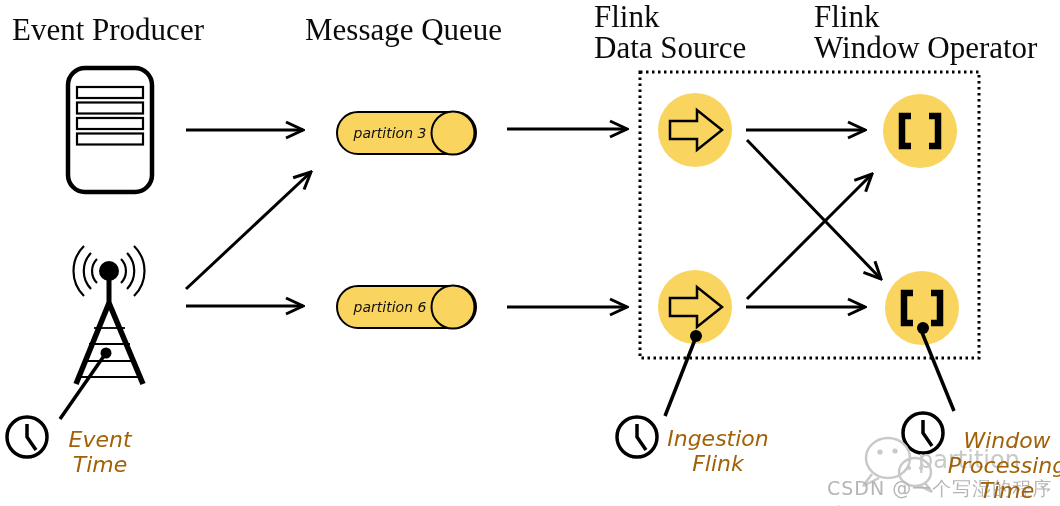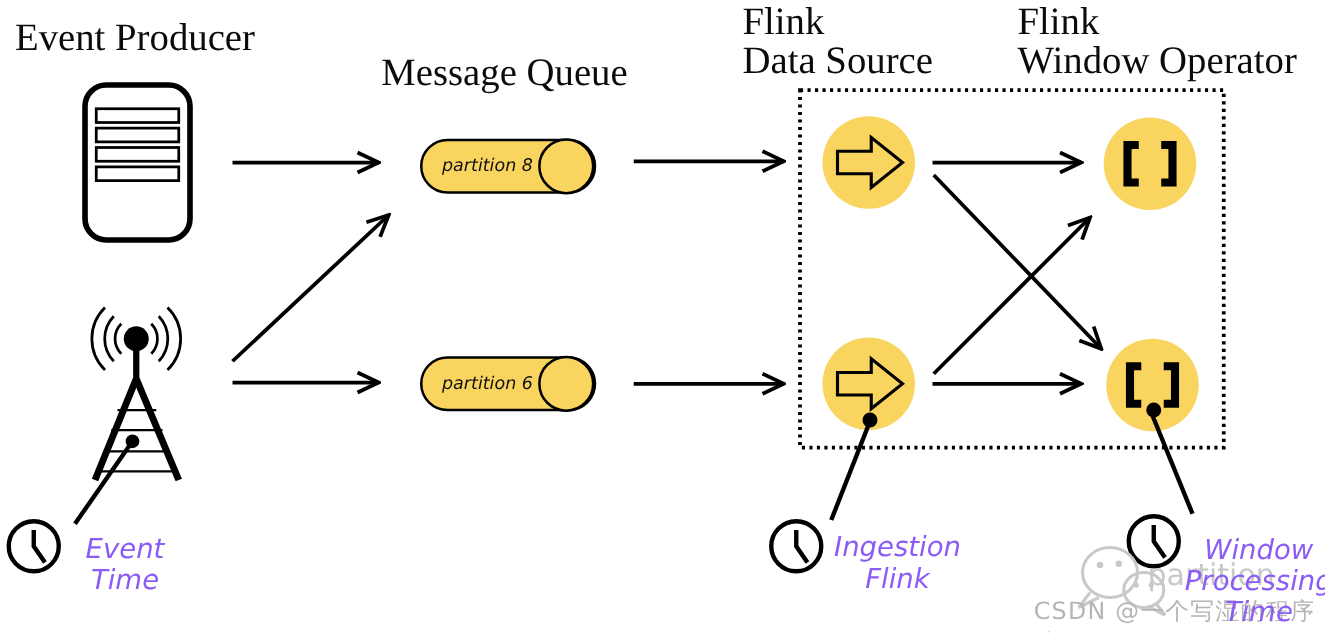--- a/index.html
+++ b/index.html
@@ -1,21 +1,21 @@
 <!DOCTYPE html>
 <html><head>
 <meta charset="utf-8">
 <style>
   html,body{margin:0;padding:0;background:#fff;}
   #stage{position:relative;width:1060px;height:506px;background:#ffffff;overflow:hidden;
          font-family:"DejaVu Sans","Liberation Sans",sans-serif;color:#000;}
   #diagram-svg{position:absolute;left:0;top:0;}
   .txt{position:absolute;white-space:pre-line;}
   .hdr{font-size:31px;line-height:31px;text-align:left;color:#0b0b0b;font-family:Liberation Serif, serif;}
-  .timelbl{font-size:22px;line-height:25px;font-style:italic;text-align:center;color:#8b5cf6;}
+  .timelbl{font-size:22px;line-height:25px;font-style:italic;text-align:center;color:#a16207;}
   .partlbl{font-size:14px;font-style:italic;text-align:center;color:#111;}
   .wm-id{font-size:24px;color:#c9c9c9;}
   .wm-csdn{font-size:19px;color:#b5b5b5;letter-spacing:1px;}
 </style>
 </head>
 <body>
 
 <div id="stage">
 
   <svg id="diagram-svg" width="1060" height="506" viewBox="0 0 1060 506">
@@ -127,27 +127,27 @@
       <circle cx="895" cy="451" r="2.6" fill="#c9c9c9" stroke="none"></circle>
       <circle cx="909" cy="468" r="2.1" fill="#c9c9c9" stroke="none"></circle>
       <circle cx="921" cy="468" r="2.1" fill="#c9c9c9" stroke="none"></circle>
     </g>
   </svg>
 
   <div class="txt wm-id" style="left:918px;top:446px;">partition</div>
   <div class="txt wm-csdn" style="left:814px;top:476px;margin-left:13px;">CSDN @一个写湿的程序猿</div>
 
   <div class="txt hdr" style="left:12px;top:14px;width:200px;">Event Producer</div>
-  <div class="txt hdr" style="left:305px;top:14px;width:200px;margin-top:28px;">Message Queue</div>
+  <div class="txt hdr" style="left:305px;top:14px;width:200px;">Message Queue</div>
   <div class="txt hdr" style="left:594px;top:1px;width:200px;">Flink
 Data Source</div>
   <div class="txt hdr" style="left:814px;top:1px;width:230px;">Flink
 Window Operator</div>
 
-  <div class="txt partlbl" style="left:340px;top:125px;width:100px;">partition 8</div>
+  <div class="txt partlbl" style="left:340px;top:125px;width:100px;">partition 3</div>
   <div class="txt partlbl" style="left:340px;top:299px;width:100px;">partition 6</div>
 
   <div class="txt timelbl" style="left:40px;top:427px;width:120px;">Event
 Time</div>
   <div class="txt timelbl" style="left:658px;top:426px;width:120px;">Ingestion
 Flink</div>
   <div class="txt timelbl" style="left:947px;top:428px;width:120px;">Window
 Processing
 Time</div>
 

